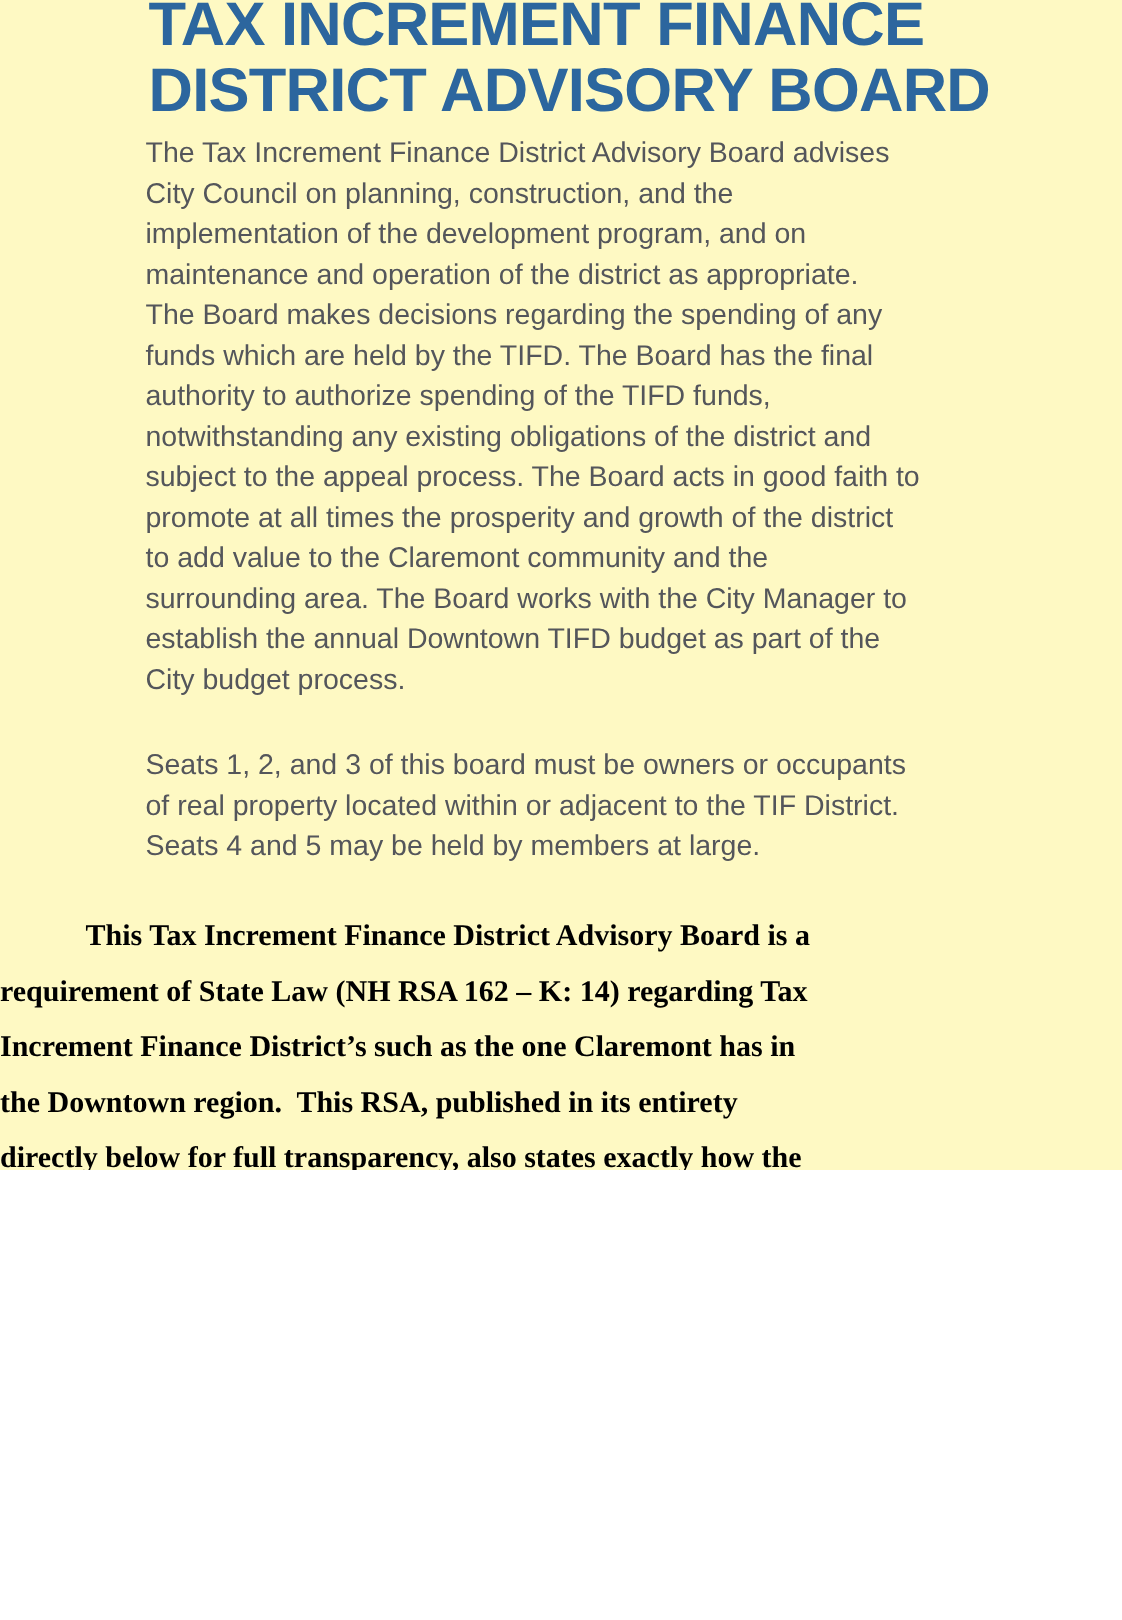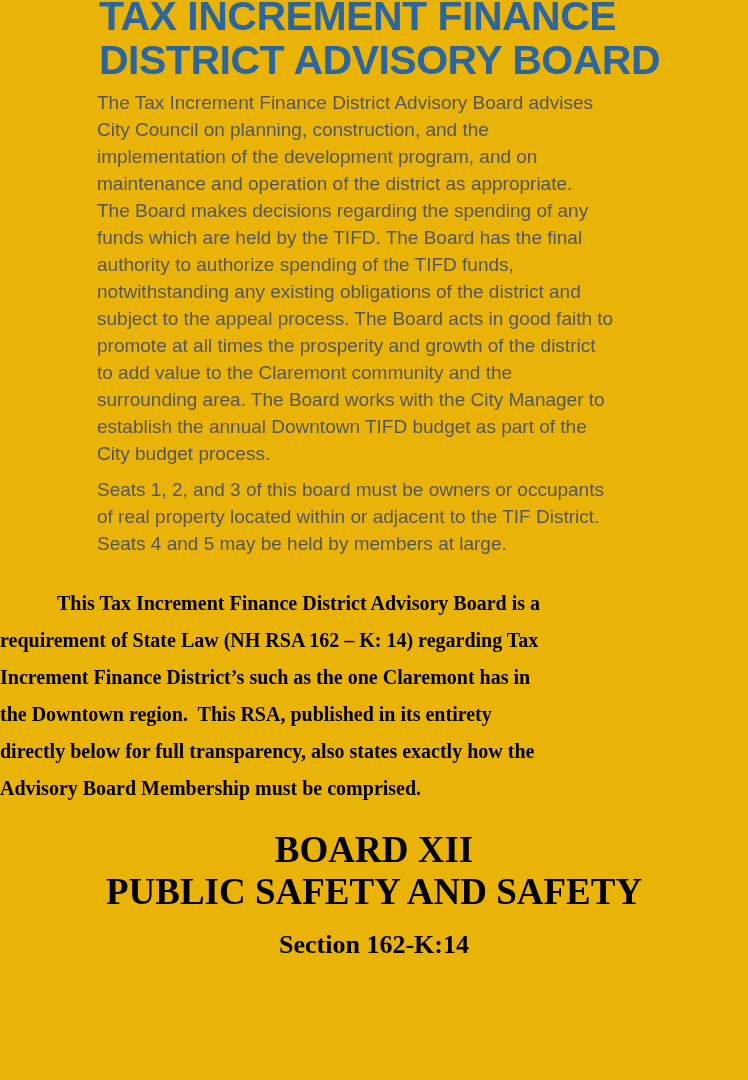--- a/index.html
+++ b/index.html
@@ -1,21 +1,21 @@
 <!DOCTYPE html>
 <html><head>
 <meta charset="utf-8">
 <style>
   * { margin: 0; padding: 0; box-sizing: border-box; }
   html, body { background: #ffffff; }
   .page {
     position: relative;
     width: 748px;
-    height: 1080px;
-    background: #eab308;
+    height: 780px;
+    background: #fef9c3;
     overflow: hidden;
     font-family: "Liberation Sans", sans-serif;
   }
   .board-section {
     padding-left: 97px;
     padding-right: 28px;
   }
   .board-title {
     margin-top: -6px;
     margin-left: 2px;
@@ -28,21 +28,21 @@
     white-space: pre-line;
   }
   .board-desc {
     margin-top: 7px;
     font-size: 19px;
     line-height: 27px;
     color: #54565b;
     white-space: pre-line;
   }
   .seats-note {
-    margin-top: 9px;
+    margin-top: 30px;
     font-size: 19px;
     line-height: 27px;
     color: #54565b;
     white-space: pre-line;
   }
   .commentary {
     margin-top: 28px;
     font-family: "Liberation Serif", serif;
     font-weight: bold;
     font-size: 20px;

